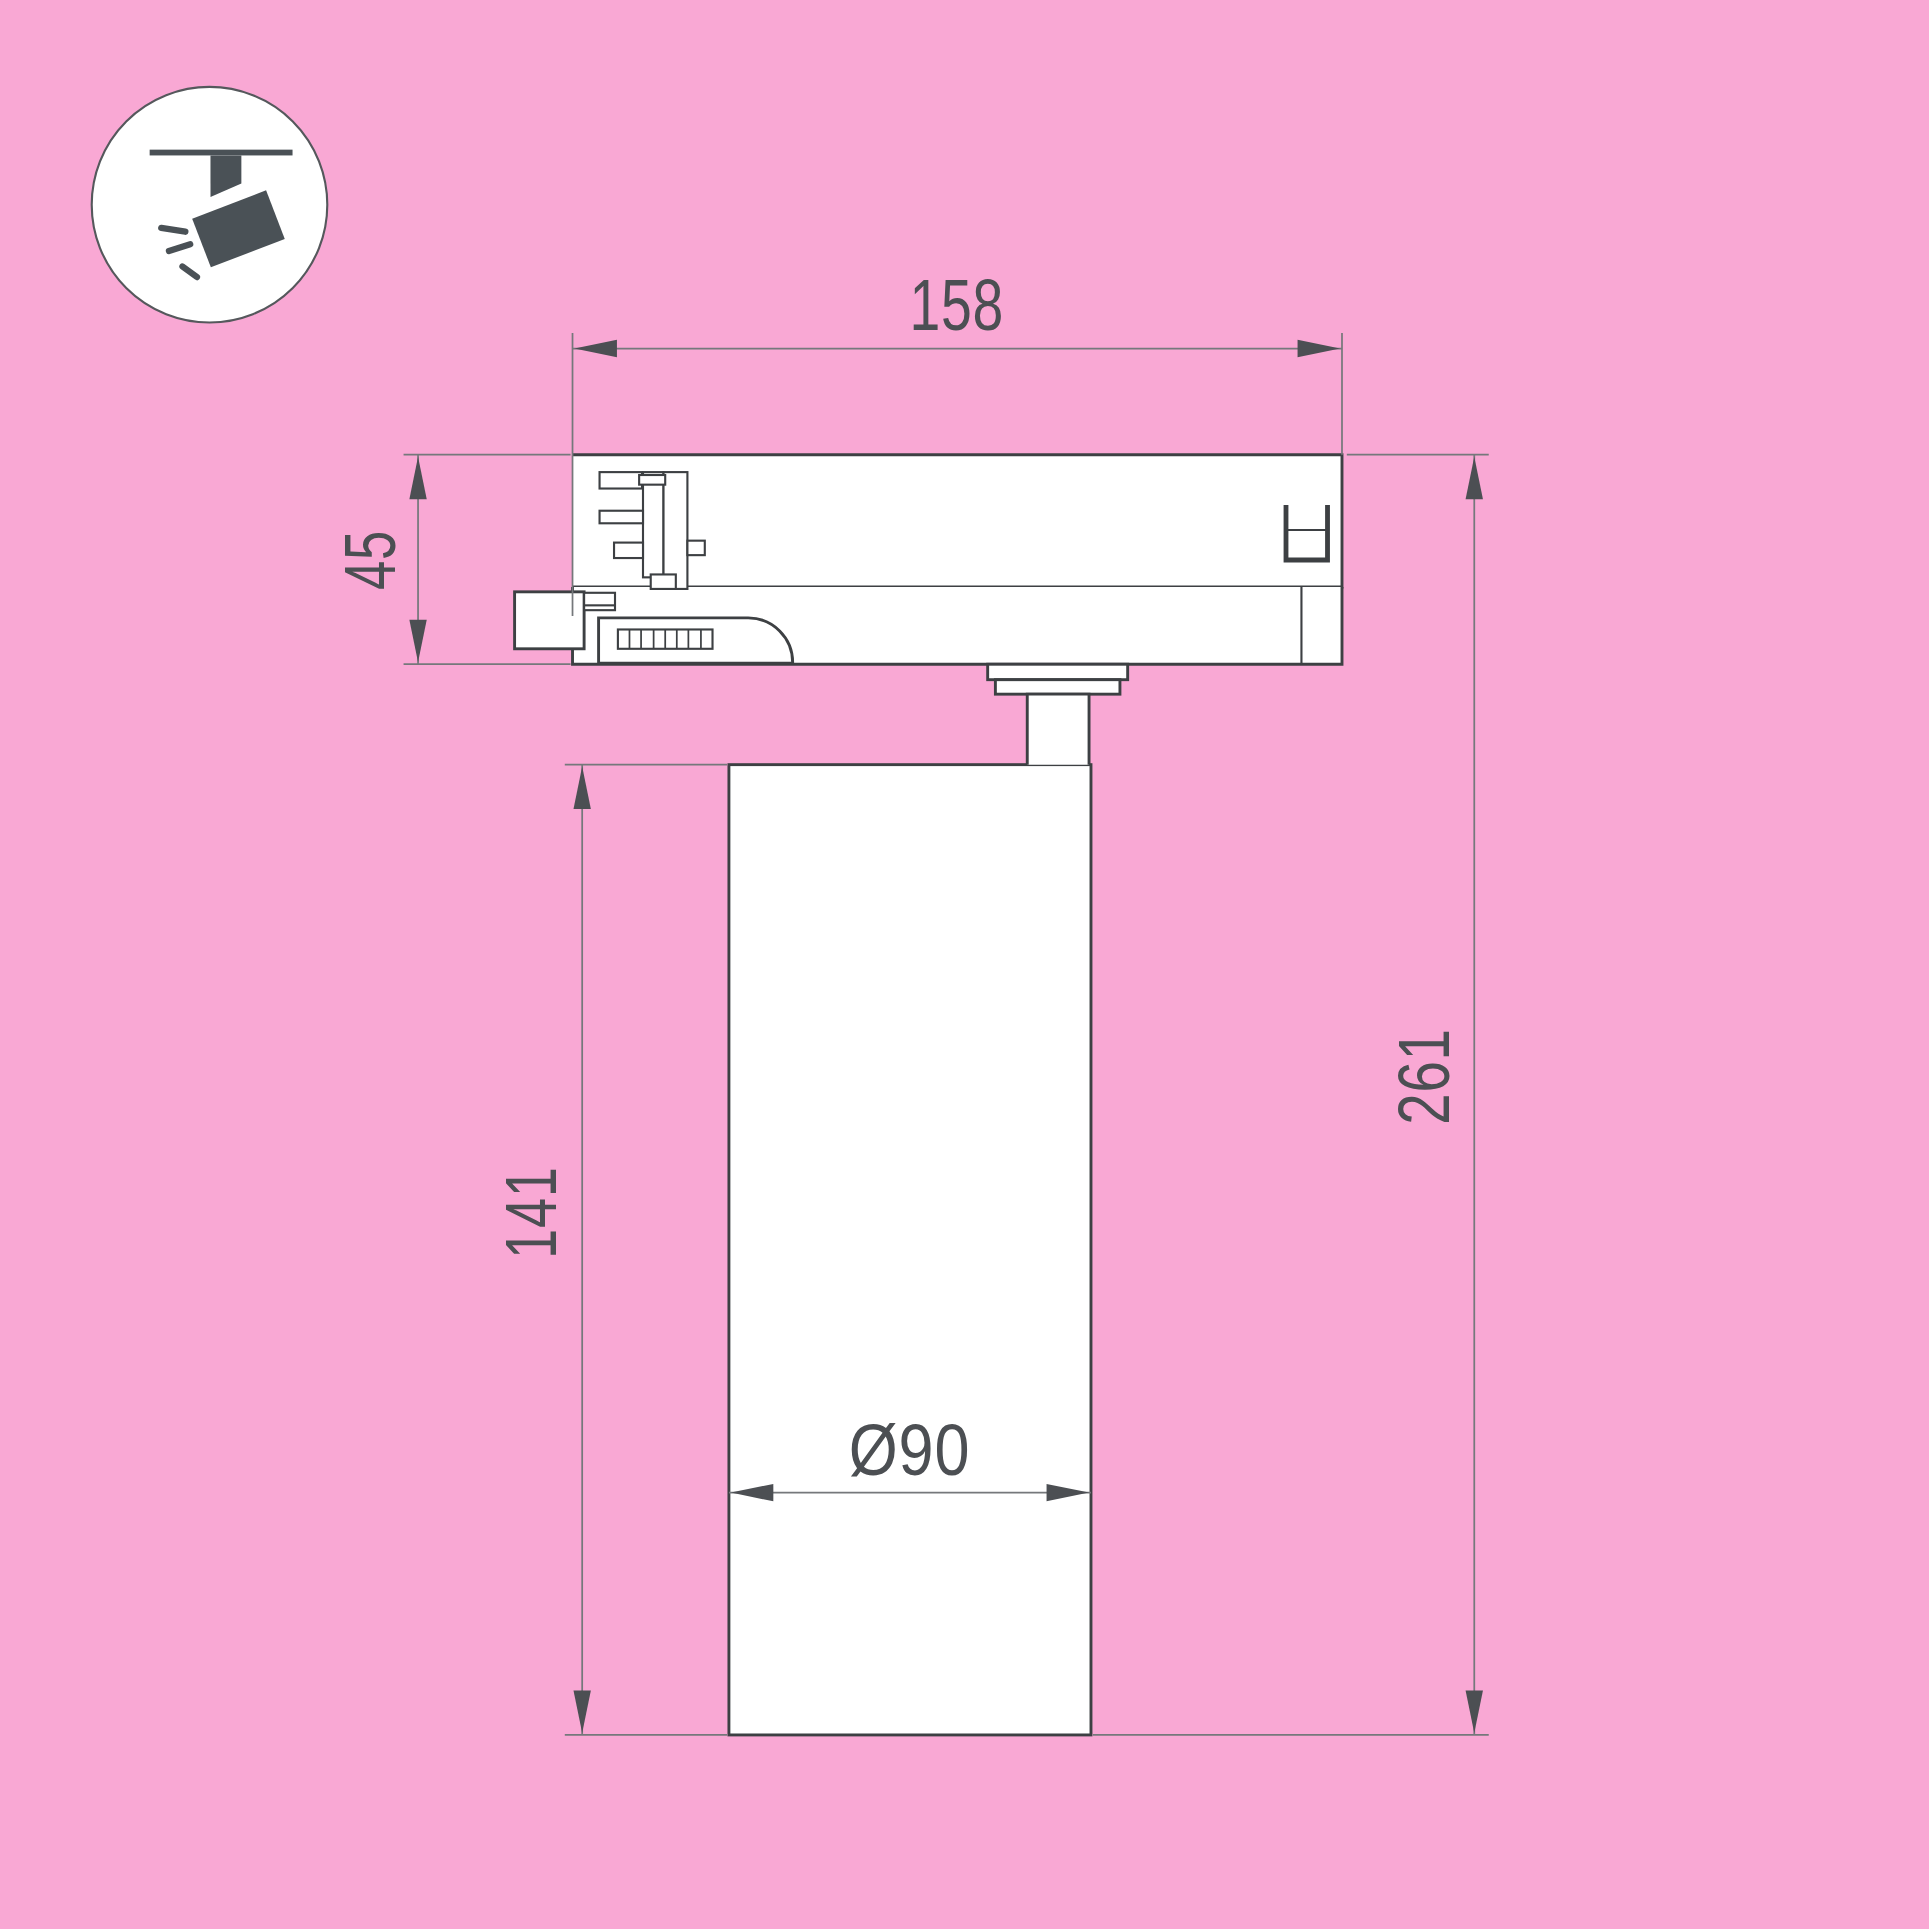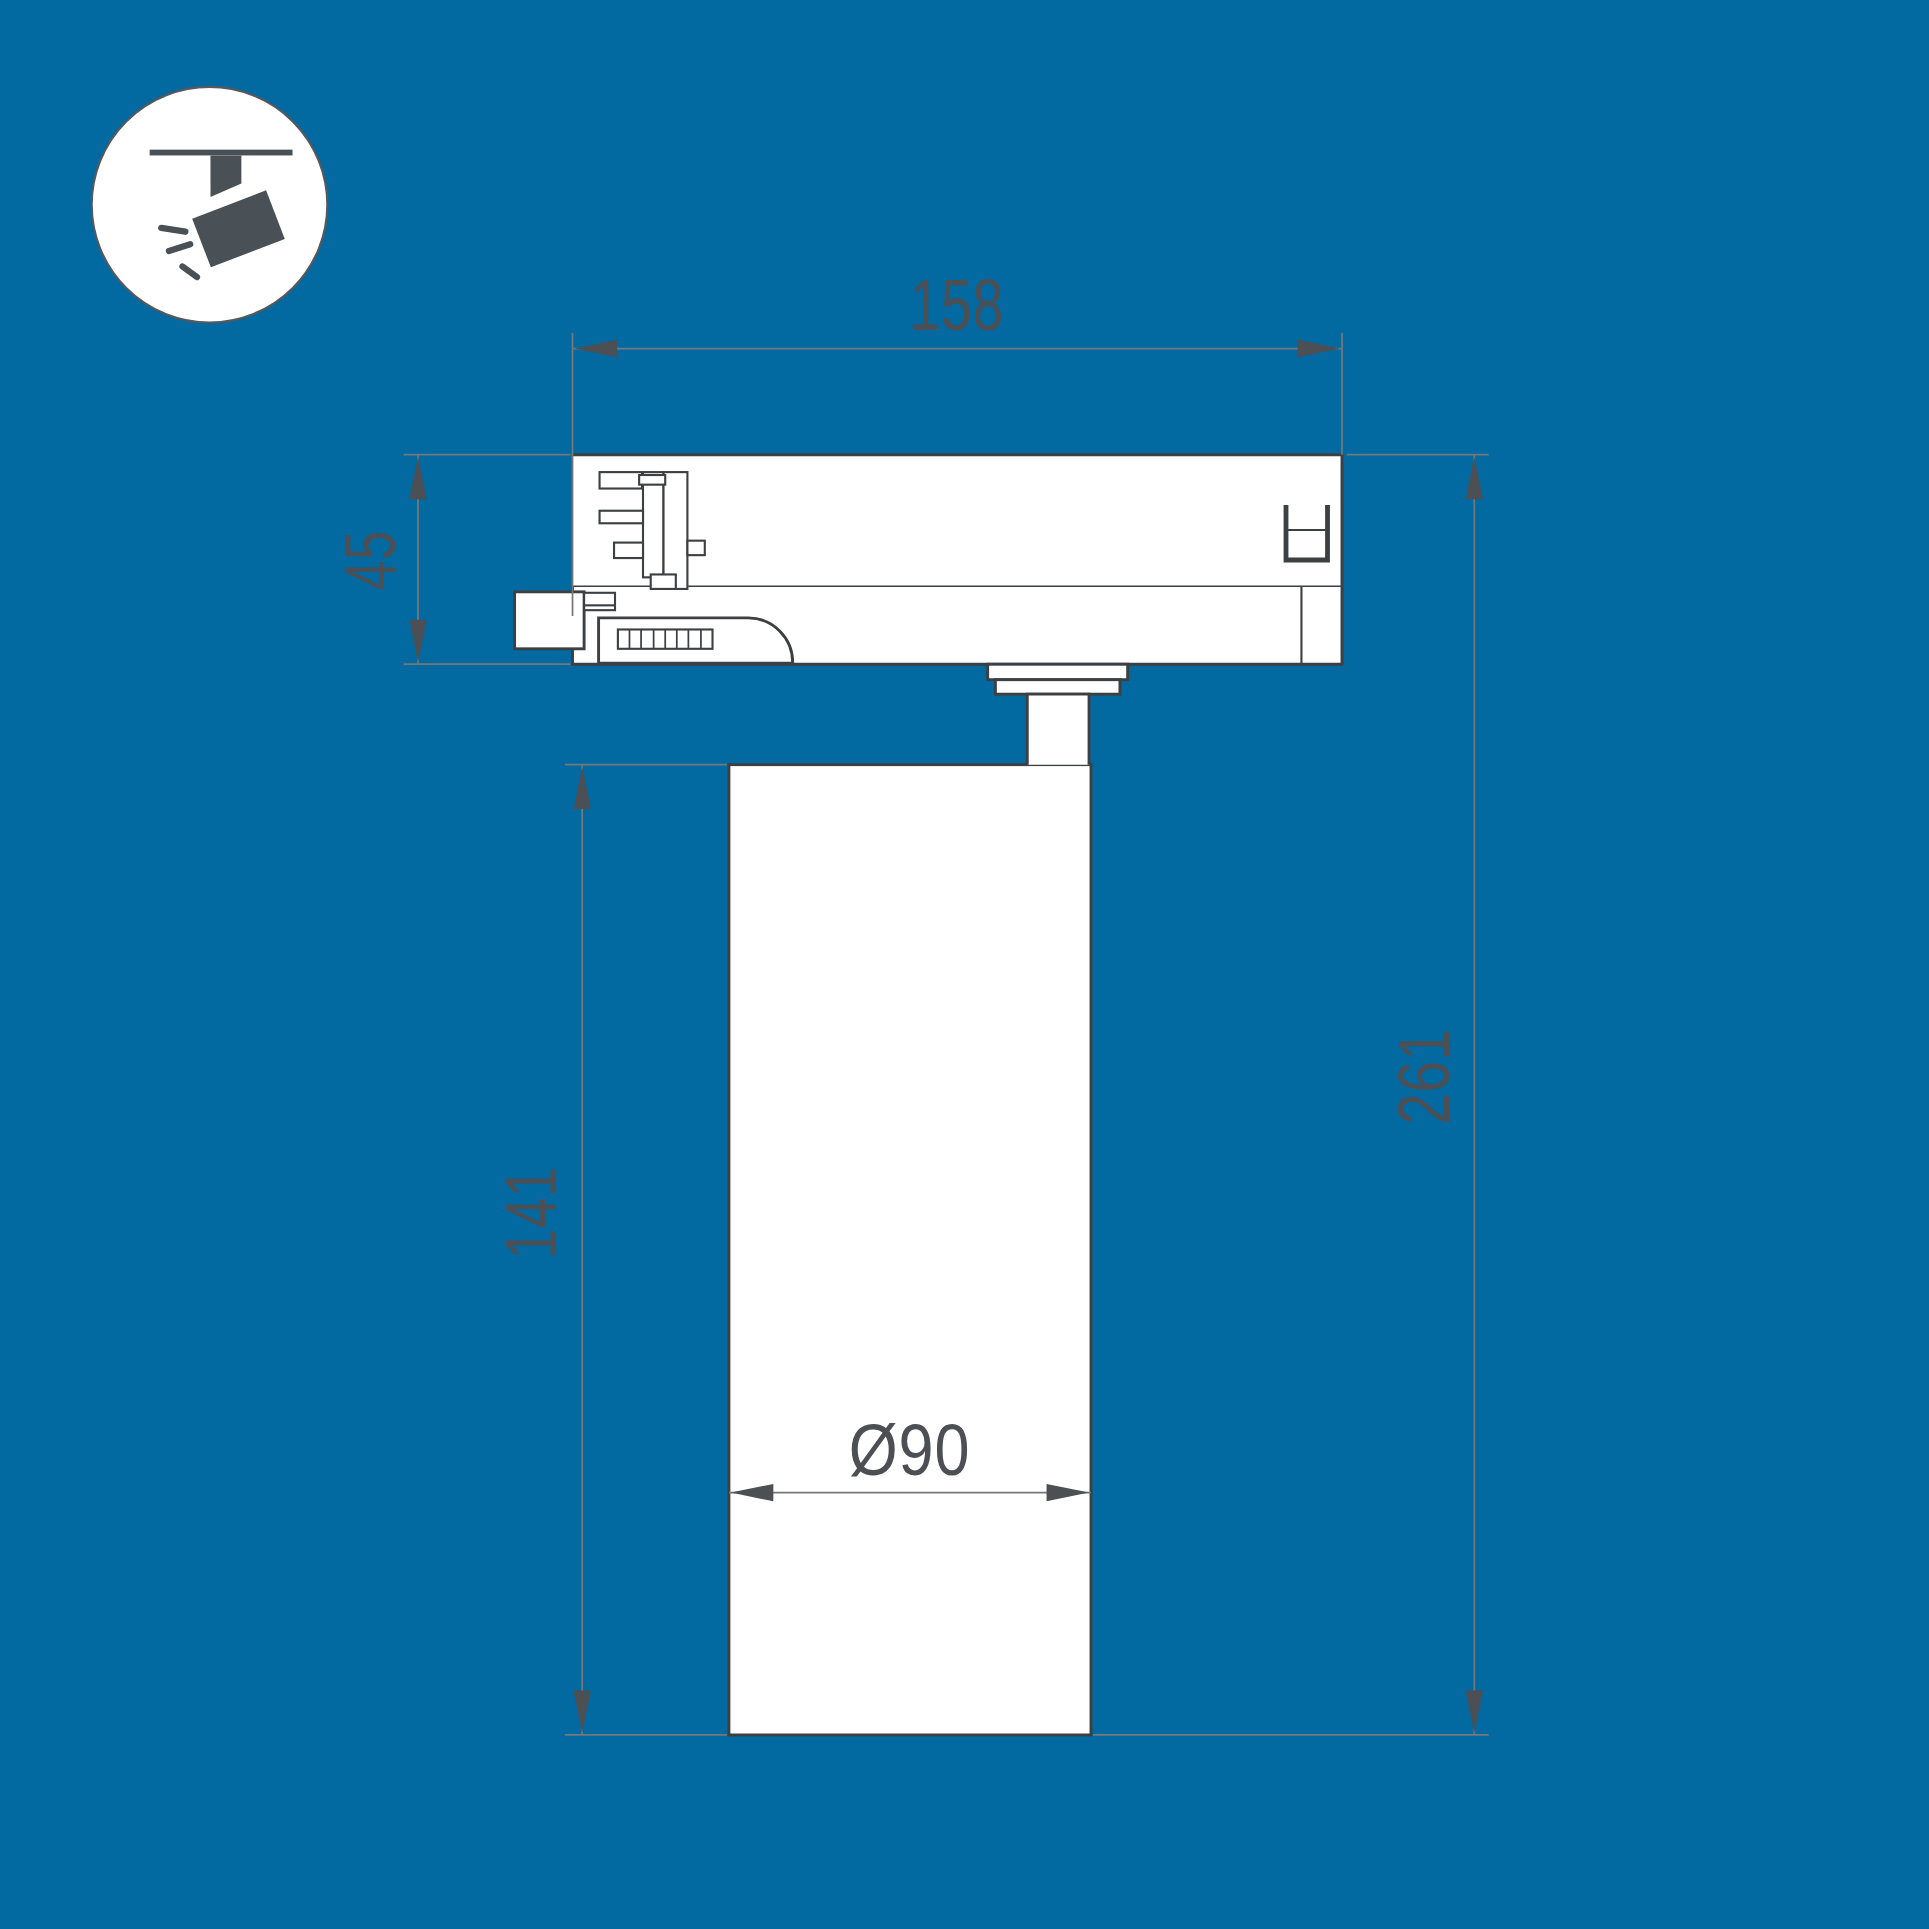--- a/index.html
+++ b/index.html
@@ -2,21 +2,21 @@
 <html style="--obj: #3d4043; --dim: #75787b; --arr: #4c4f53; --txt: #4c4f53; --icon: #4a5156; --circle: #55585c;"><head>
 <meta charset="utf-8">
 <style>
   html,body{margin:0;padding:0;}
   body{
     width:1929px;height:1929px;
     background:#ffffff;
     font-family:"Liberation Sans",sans-serif;
     overflow:hidden;
   }
-  .page{width:1929px;height:1929px;position:relative;background:#0369a1;}
+  .page{width:1929px;height:1929px;position:relative;background:#f9a8d4;}
   svg{display:block;}
   
   .o3{stroke:var(--obj,#3d4043);stroke-width:3;fill:none;}
   .o2{stroke:var(--obj,#3d4043);stroke-width:2.2;fill:none;}
   .o5{stroke:var(--obj,#3d4043);stroke-width:5;fill:none;}
   .o1{stroke:var(--obj,#3d4043);stroke-width:1.8;fill:none;}
   .wf{fill:#ffffff;}
   
   .dl{stroke:var(--dim,#75787b);stroke-width:1.8;fill:none;}
   .ar{fill:var(--arr,#4c4f53);stroke:none;}

